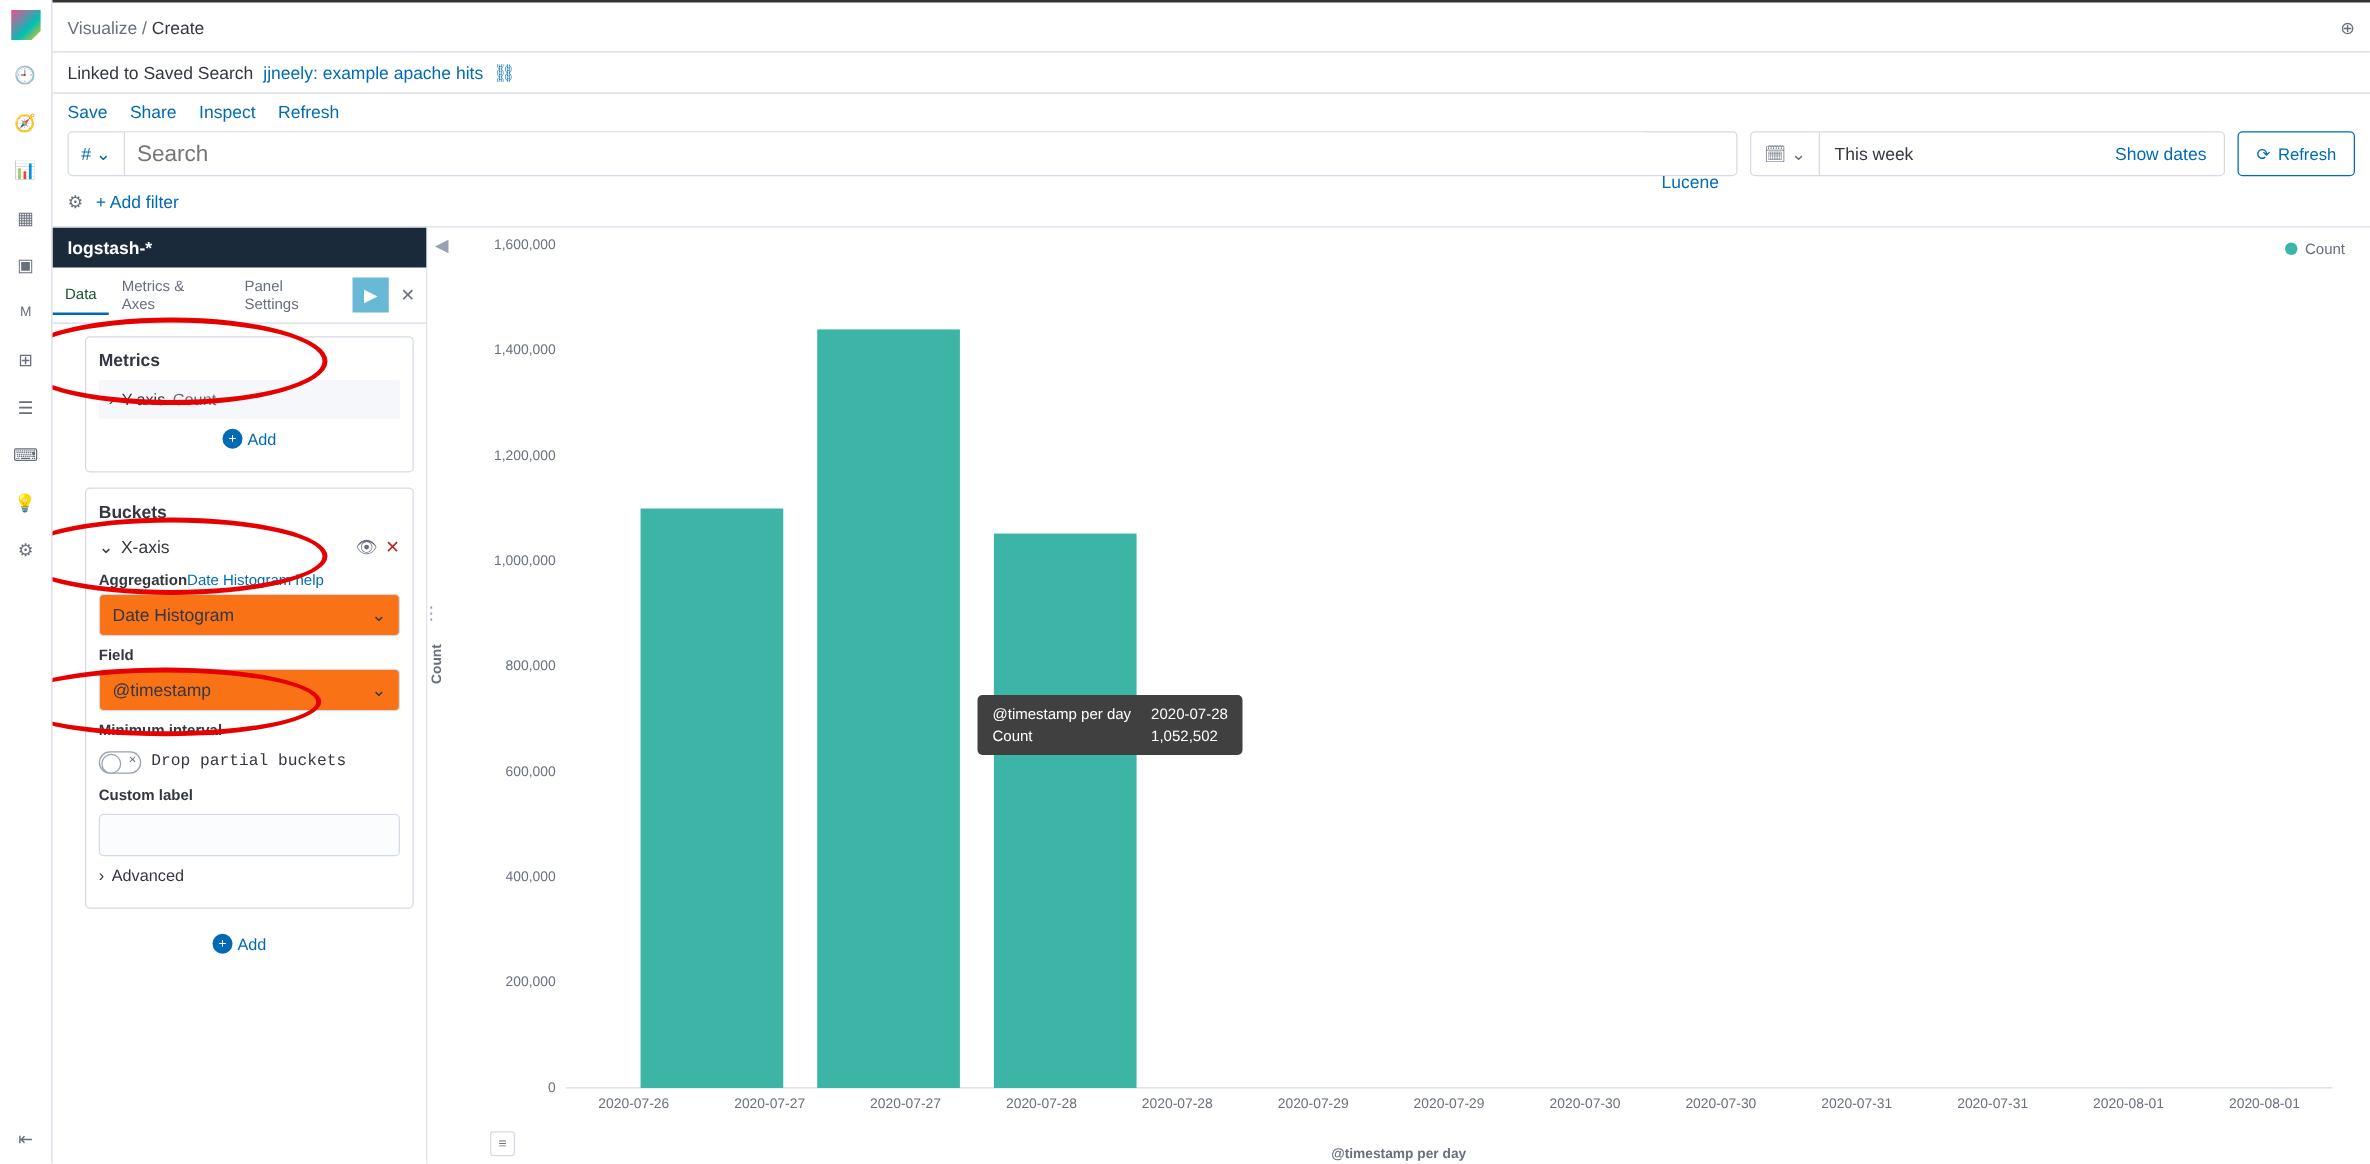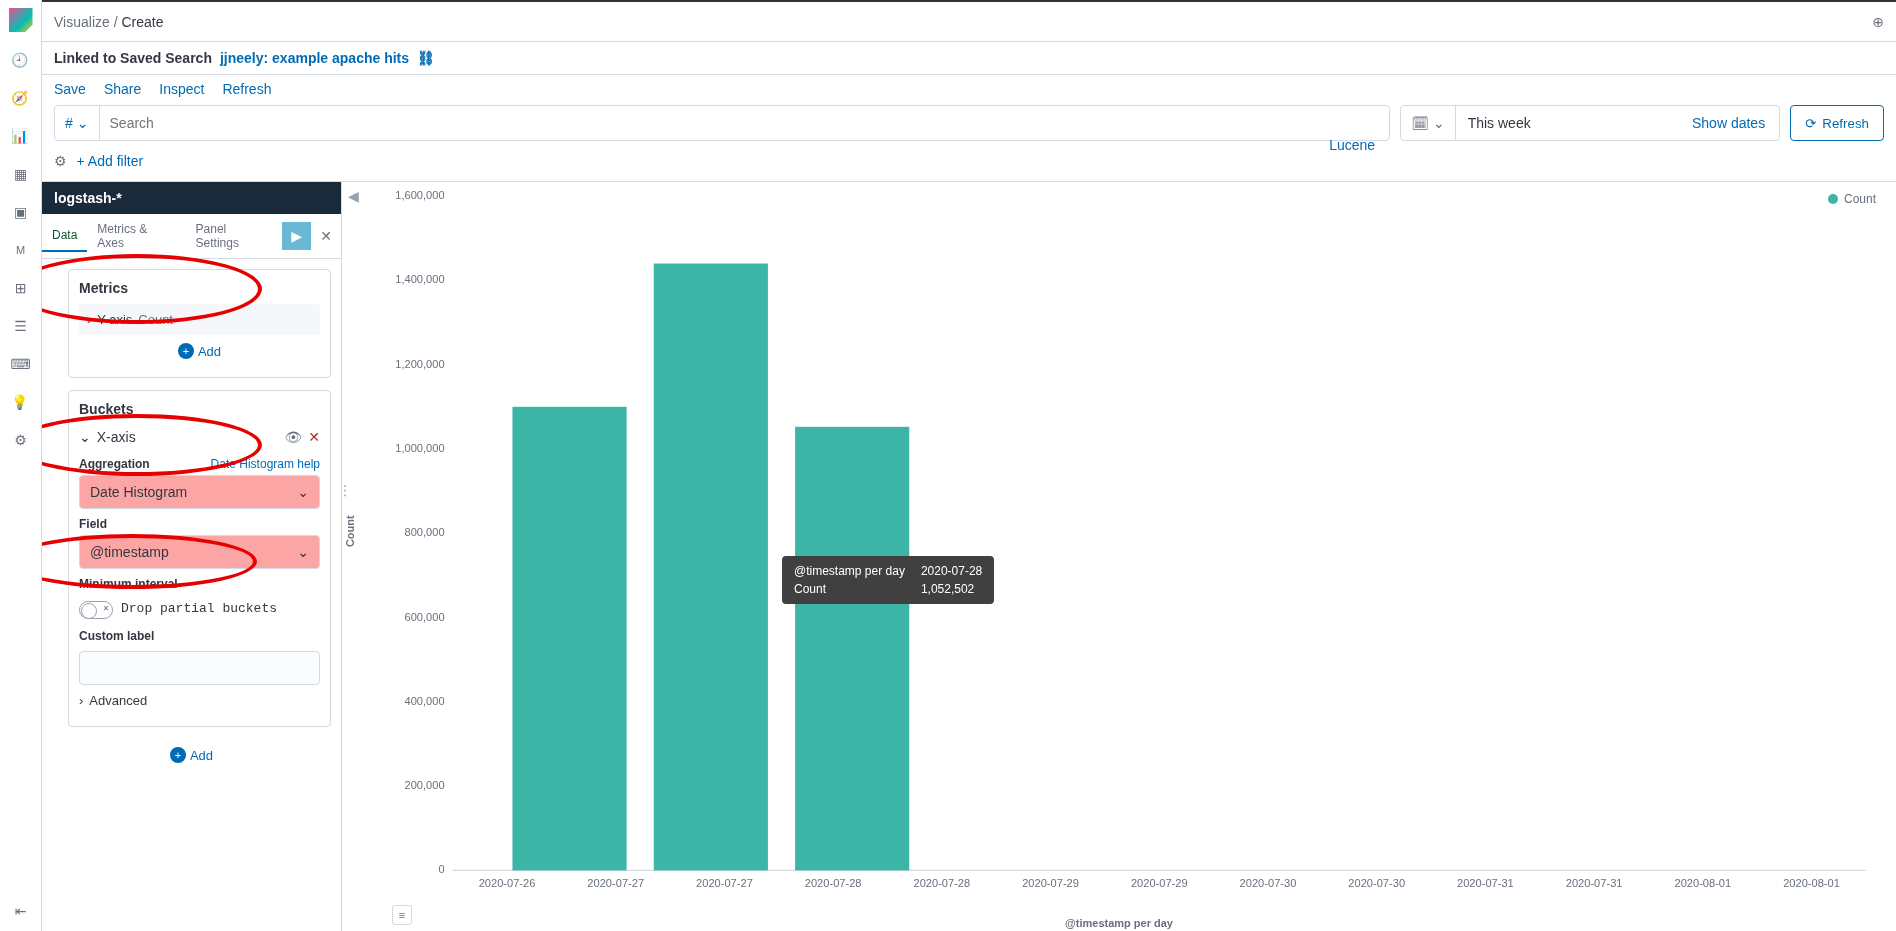--- a/index.html
+++ b/index.html
@@ -7,29 +7,29 @@
 .app { display: flex; height: 931px; width: 1896px; }
 .leftnav { width: 42px; border-right: 1px solid #d3dae6; display: flex; flex-direction: column; align-items: center; padding-top: 8px; gap: 18px; }
 .logo { width: 24px; height: 24px; background: linear-gradient(135deg, #f04e98 0%, #00bfb3 60%, #fec514 100%); clip-path: polygon(0 0, 100% 0, 100% 70%, 70% 100%, 0 100%); }
 .navicon { width: 20px; height: 20px; color: #69707d; display:flex; align-items:center; justify-content:center; }
 .collapse-btn { margin-top: auto; margin-bottom: 10px; }
 .main { flex: 1; display: flex; flex-direction: column; border-top: 2px solid #333; }
 .topbar { height: 40px; border-bottom: 1px solid #d3dae6; display: flex; align-items: center; padding: 0 12px; }
 .breadcrumb { color: #69707d; }
 .breadcrumb .cur { color: #343741; margin-top: 44px; }
 .topbar-right { margin-left: auto; color: #69707d; }
-.linkbar { padding: 8px 12px; border-bottom: 1px solid #d3dae6; display:flex; align-items:center; gap:8px;font-weight:bold; }
+.linkbar { padding: 8px 12px; border-bottom: 1px solid #d3dae6; display:flex; align-items:center; gap:8px; }
 .linkbar a { color: #006bb4; text-decoration: none; }
 .actionbar { padding: 6px 12px 12px 12px; display: flex; flex-direction: column; gap: 8px; border-bottom: 1px solid #d3dae6; }
 .actions-row { display: flex; gap: 18px; }
 .actions-row a { color: #006bb4; text-decoration: none; }
 .searchrow { display: flex; gap: 10px; align-items: stretch; }
 .querybox { flex: 1; display: flex; border: 1px solid #d3dae6; border-radius: 4px; height: 36px; align-items: center; }
 .qleft { border-right: 1px solid #d3dae6; padding: 0 10px; color: #006bb4; display:flex; align-items:center; gap:4px; height: 100%; }
-.qinput { flex: 1; border: none; height: 100%; padding: 0 10px; font-size: 14px; outline: none; }
+.qinput { flex: 1; border: none; height: 100%; padding: 0 10px; font-size: 18px; outline: none; }
 .qright { padding: 0 14px; color: #006bb4; margin-top: 43px; }
 .datebox { display:flex; border: 1px solid #d3dae6; border-radius: 4px; height: 36px; align-items:center; min-width: 380px; }
 .dleft { border-right: 1px solid #d3dae6; padding: 0 10px; color: #69707d; display:flex; gap:4px; align-items:center; height:100%; }
 .dmid { padding: 0 12px; flex:1; }
 .dright { padding: 0 14px; color: #006bb4; }
 .refreshbtn { border: 1px solid #006bb4; color: #006bb4; border-radius: 4px; padding: 0 14px; display:flex; align-items:center; gap:6px; height:36px; background:#fff; }
 .filterrow { display:flex; align-items:center; gap: 10px; padding-top: 4px; }
 .gearicon { color: #69707d; }
 .addfilter { color: #006bb4; }
 .workarea { flex: 1; display: flex; overflow: hidden; }
@@ -42,23 +42,23 @@
 .closebtn { width: 30px; display:flex; align-items:center; justify-content:center; color:#69707d; }
 .panelbody { padding: 10px 6px; overflow-y: auto; flex:1; }
 .card { border: 1px solid #d3dae6; border-radius: 4px; margin: 0 4px 12px 20px; padding: 10px; background:#fff; }
 .cardtitle { font-weight: 600; margin-bottom: 8px; }
 .row-item { background: #f5f7fa; padding: 8px; display:flex; align-items:center; gap:6px; font-size: 13px; border-radius: 2px; }
 .row-item .lbl { color: #343741; }
 .row-item .val { color: #69707d; }
 .addlink { color: #006bb4; display:flex; align-items:center; gap:4px; justify-content:center; padding: 8px; font-size: 13px; }
 .addlink .pluscircle { background:#006bb4; color:#fff; border-radius:50%; width:16px; height:16px; display:inline-flex; align-items:center; justify-content:center; font-size:11px; }
 .bucket-row { display:flex; align-items:center; gap:6px; padding: 4px 0; }
-.fieldlabel { font-size: 12px; font-weight: 600; margin: 8px 0 4px 0; display:flex; justify-content:space-between; }
+.fieldlabel { font-size: 12px; font-weight: 600; margin: 8px 0 4px 0; display:flex; justify-content:flex-start; }
 .helplink { color:#006bb4; font-weight:400; font-size:12px; }
-.selectbox { border: 1px solid #d3dae6; border-radius: 4px; padding: 8px 10px; display:flex; align-items:center; justify-content:space-between; background:#fca5a5; }
+.selectbox { border: 1px solid #d3dae6; border-radius: 4px; padding: 8px 10px; display:flex; align-items:center; justify-content:space-between; background:#f97316; }
 .hint { font-size: 11px; color: #69707d; margin-top: 4px; line-height: 1.4; }
 .switchrow { display:flex; align-items:flex-start; gap:8px; margin-top: 10px; font-size: 13px; font-family: Liberation Mono, monospace; }
 .switch { width: 34px; height: 18px; border:1px solid #98a2b3; border-radius: 10px; position:relative; background:#fff; }
 .switch::after { content:"✕"; position:absolute; right:3px; top:0px; font-size:10px; color:#69707d; }
 .switch::before { content:""; position:absolute; left:1px; top:1px; width:14px; height:14px; background:#fff; border:1px solid #98a2b3; border-radius:50%; }
 .textinput { border:1px solid #d3dae6; border-radius:4px; height: 34px; width:100%; margin-top:4px; background:#fbfcfd; }
 .adv { display:flex; align-items:center; gap:6px; padding: 8px 0; font-size:13px; }
 .ring { position:absolute; border: 4px solid #e60000; border-radius: 50%; pointer-events:none; z-index: 50; }
 .collapseicon { position:absolute; left: 340px; top: 178px; color:#98a2b3; }
 .dragicon { position:absolute; left: 332px; top: 470px; color:#98a2b3; font-size:14px; letter-spacing:-2px; }

